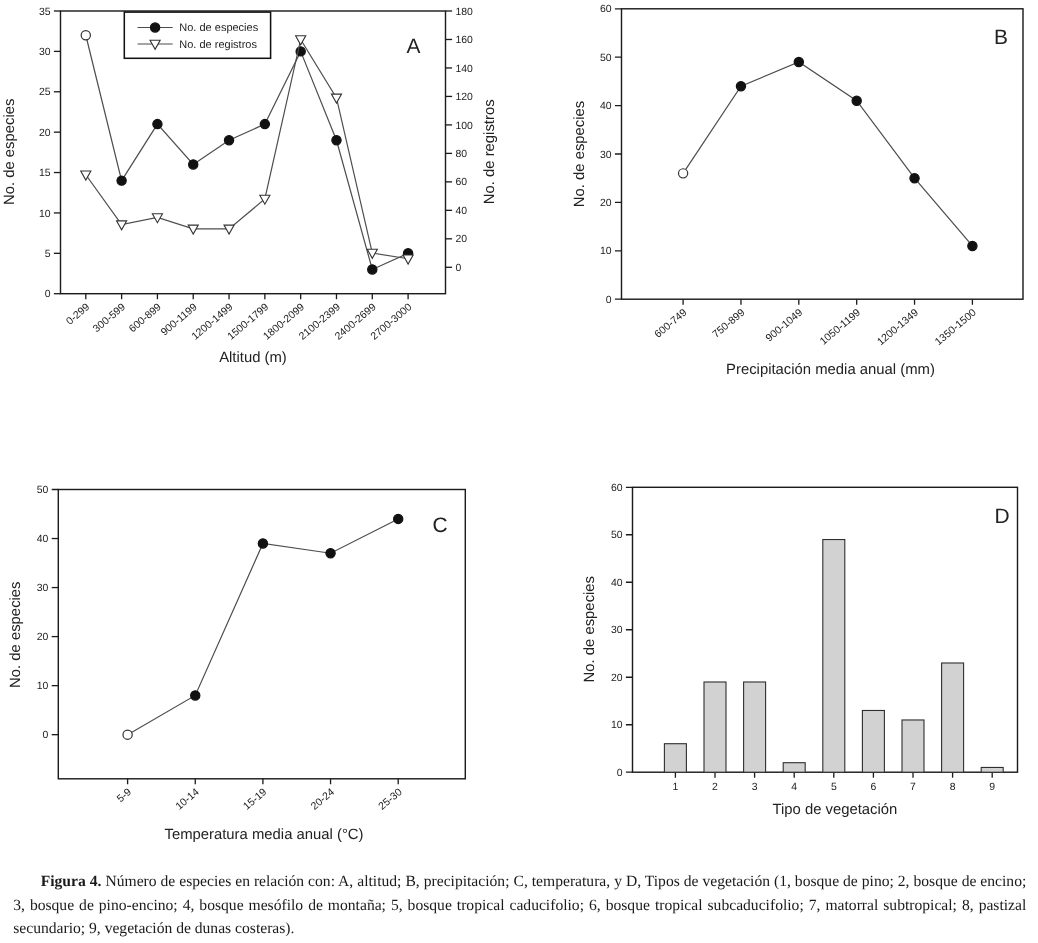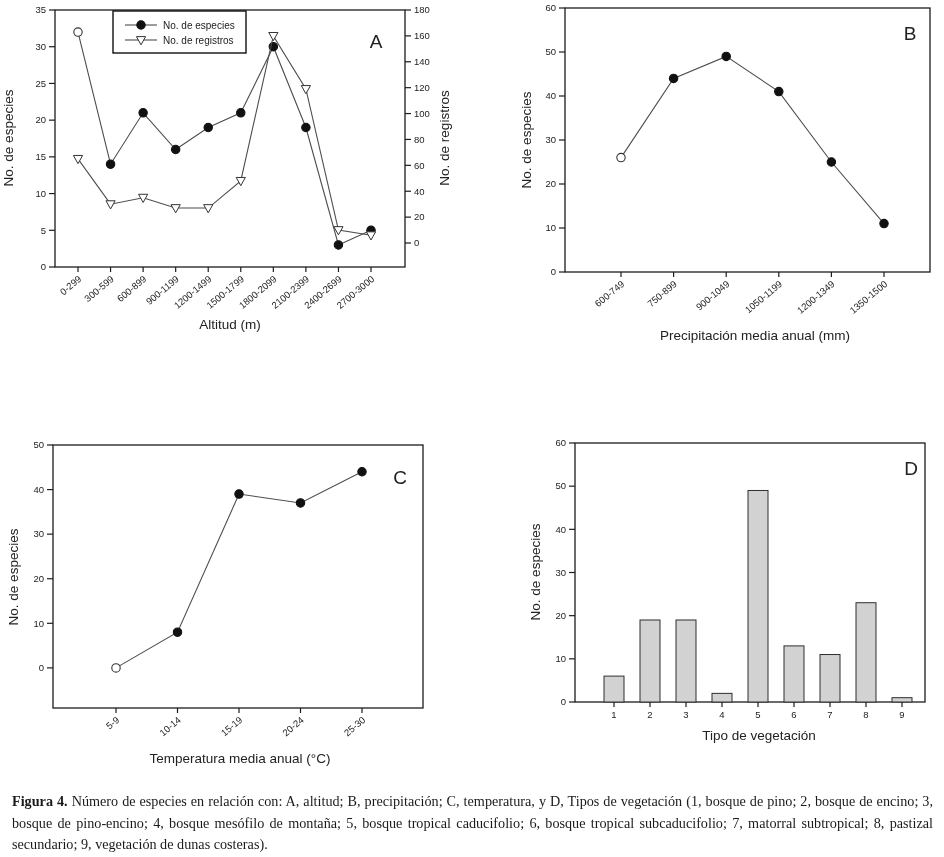--- a/index.html
+++ b/index.html
@@ -3,21 +3,21 @@
 <meta charset="utf-8">
 <style>
   html,body{margin:0;padding:0;background:#ffffff;}
   #figure{position:relative;width:944px;height:857px;background:#ffffff;overflow:hidden;
           font-family:"Liberation Sans", sans-serif;}
   .panel{position:absolute;}
   svg text{font-family:"Liberation Sans", sans-serif;}
   #caption{position:absolute;left:12px;top:791px;width:921px;
            font-family:"Liberation Serif", serif;font-size:14.2px;line-height:21.6px;
            color:#1a1a1a;text-align:justify;text-align-last:left;}
-  #caption b{font-weight:bold;}
+  #caption b{font-weight:bold;margin-left:25px;}
 </style>
 </head>
 <body>
 
 <div id="figure">
 
   <svg class="panel" style="left:0;top:0" width="472" height="350" viewBox="0 0 472 350">
       <rect x="55" y="10" width="350" height="257" fill="none" stroke="#1c1c1c" stroke-width="1.3"></rect>
       <line x1="49" y1="267" x2="55" y2="267" stroke="#1c1c1c" stroke-width="1.2"></line>
       <text x="46" y="270.3" text-anchor="end" font-size="9.5" fill="#222222">0</text>

